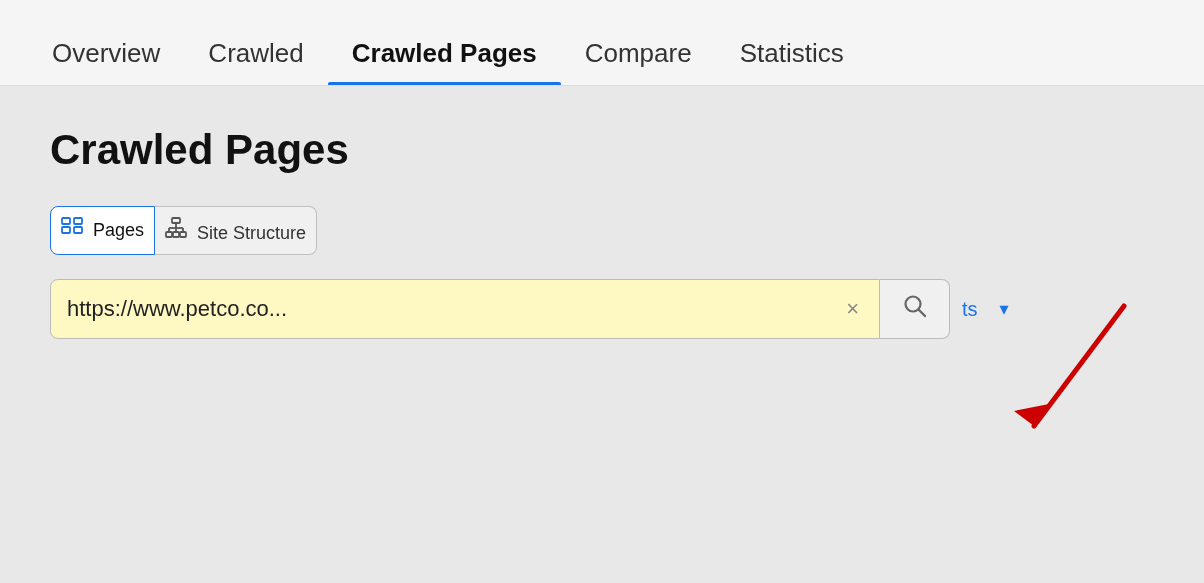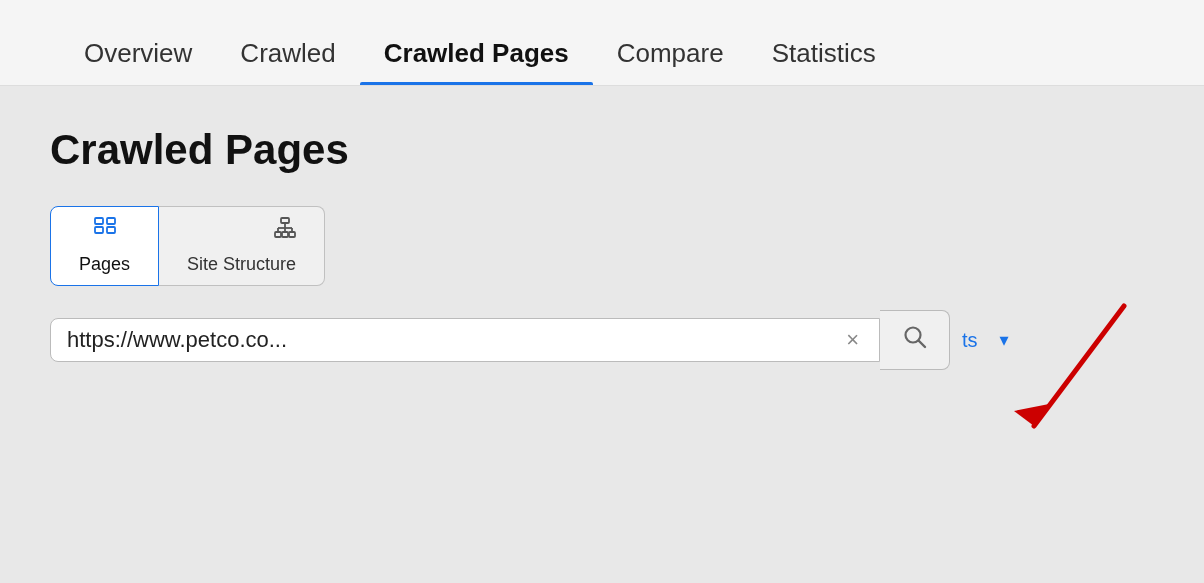--- a/index.html
+++ b/index.html
@@ -14,21 +14,21 @@
       background-color: #e8e8e8;
       font-family: -apple-system, BlinkMacSystemFont, 'Segoe UI', Helvetica, Arial, sans-serif;
       overflow: hidden;
     }
 
     .top-nav {
       background-color: #f5f5f5;
       border-bottom: 1px solid #ddd;
       display: flex;
       align-items: flex-end;
-      padding: 0 60px;
+      padding: 0 28px;
       height: 86px;
     }
 
     .nav-tab {
       font-size: 26px;
       font-weight: 400;
       color: #333;
       padding: 16px 24px;
       cursor: pointer;
       position: relative;
@@ -69,29 +69,28 @@
     .view-toggle {
       display: flex;
       gap: 0;
       margin-bottom: 24px;
     }
 
     .toggle-btn {
       display: flex;
       align-items: center;
       gap: 10px;
-      padding: 10px 28px;
+      padding: 10px 10px;
       font-size: 18px;
       font-weight: 500;
       color: #333;
       background-color: #f0f0f0;
       border: 1.5px solid #c0c0c0;
       cursor: pointer;
       border-radius: 0;
-      flex-direction: column;
     }
 
     .toggle-btn:first-child {
       border-radius: 8px 0 0 8px;
       background-color: #fff;
       border-color: #1a73e8;
       color: #111;
     }
 
     .toggle-btn:last-child {
@@ -113,25 +112,25 @@
       display: flex;
       align-items: center;
       gap: 0;
       width: 900px;
     }
 
     .search-input-wrapper {
       flex: 1;
       display: flex;
       align-items: center;
-      background-color: #ffffff;
+      background-color: #fef9c3;
       border: 1.5px solid #bbb;
       border-radius: 8px 0 0 8px;
       padding: 0 16px;
-      height: 44px;
+      height: 60px;
     }
 
     .search-input {
       flex: 1;
       border: none;
       outline: none;
       font-size: 22px;
       color: #222;
       background: transparent;
     }

